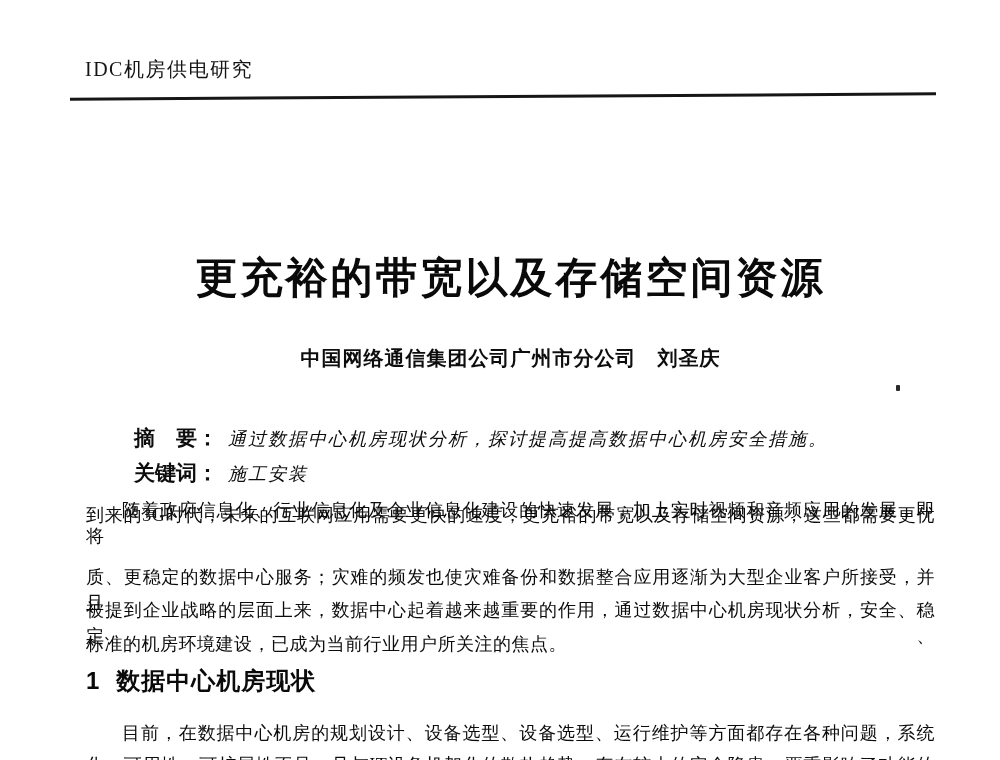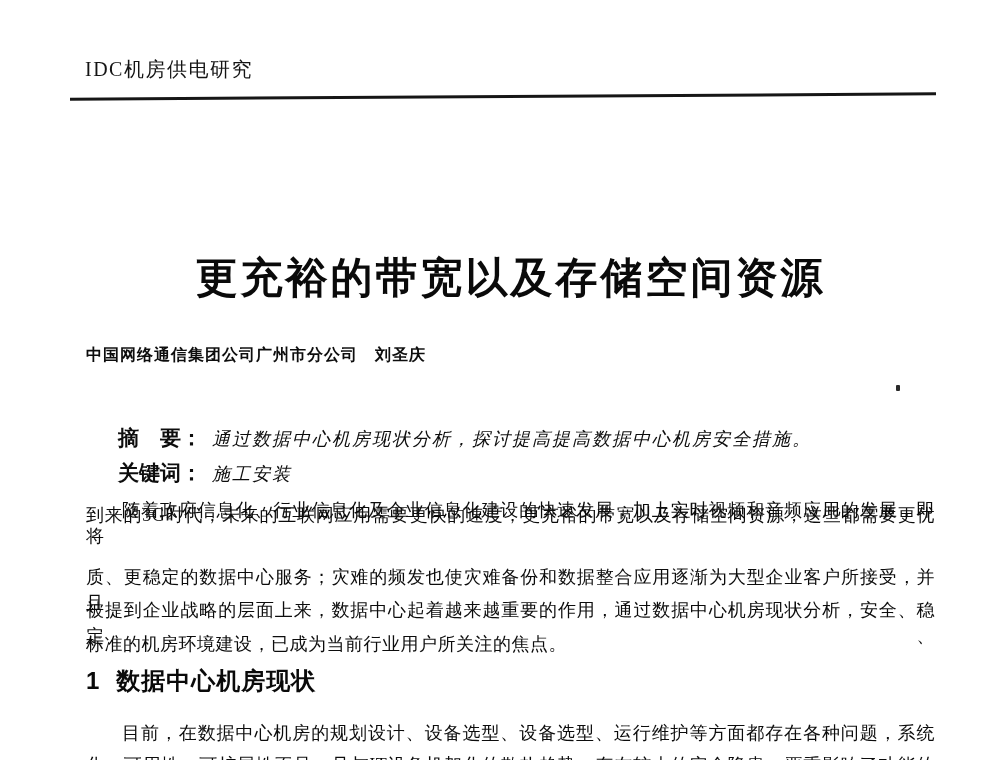--- a/index.html
+++ b/index.html
@@ -44,39 +44,40 @@
     font-weight: 700;
     font-size: 42px;
     letter-spacing: 3px;
     color: #0a0a0a;
   }
   .author-line {
     position: absolute;
     left: 86px;
     top: 345px;
     width: 849px;
-    text-align: left;
+    text-align: center;
     font-family: "Liberation Sans", sans-serif;
     font-weight: 700;
-    font-size: 16px;
+    font-size: 20px;
     letter-spacing: 1px;
   }
   .meta-row {
     position: absolute;
     left: 118px;
     width: 810px;
     white-space: nowrap;
   }
   .meta-row.abstract { top: 424px; }
   .meta-row.keywords { top: 459px; }
   .meta-label {
     font-family: "Liberation Sans", sans-serif;
     font-weight: 700;
     font-size: 21px;
     margin-right: 10px;
+    margin-left: 16px;
   }
   .meta-text {
     font-family: Liberation Serif, serif;
     font-style: italic;
     font-size: 18px;
     letter-spacing: 2px;
     margin-top: 36px;
   }
   .body-line {
     position: absolute;

